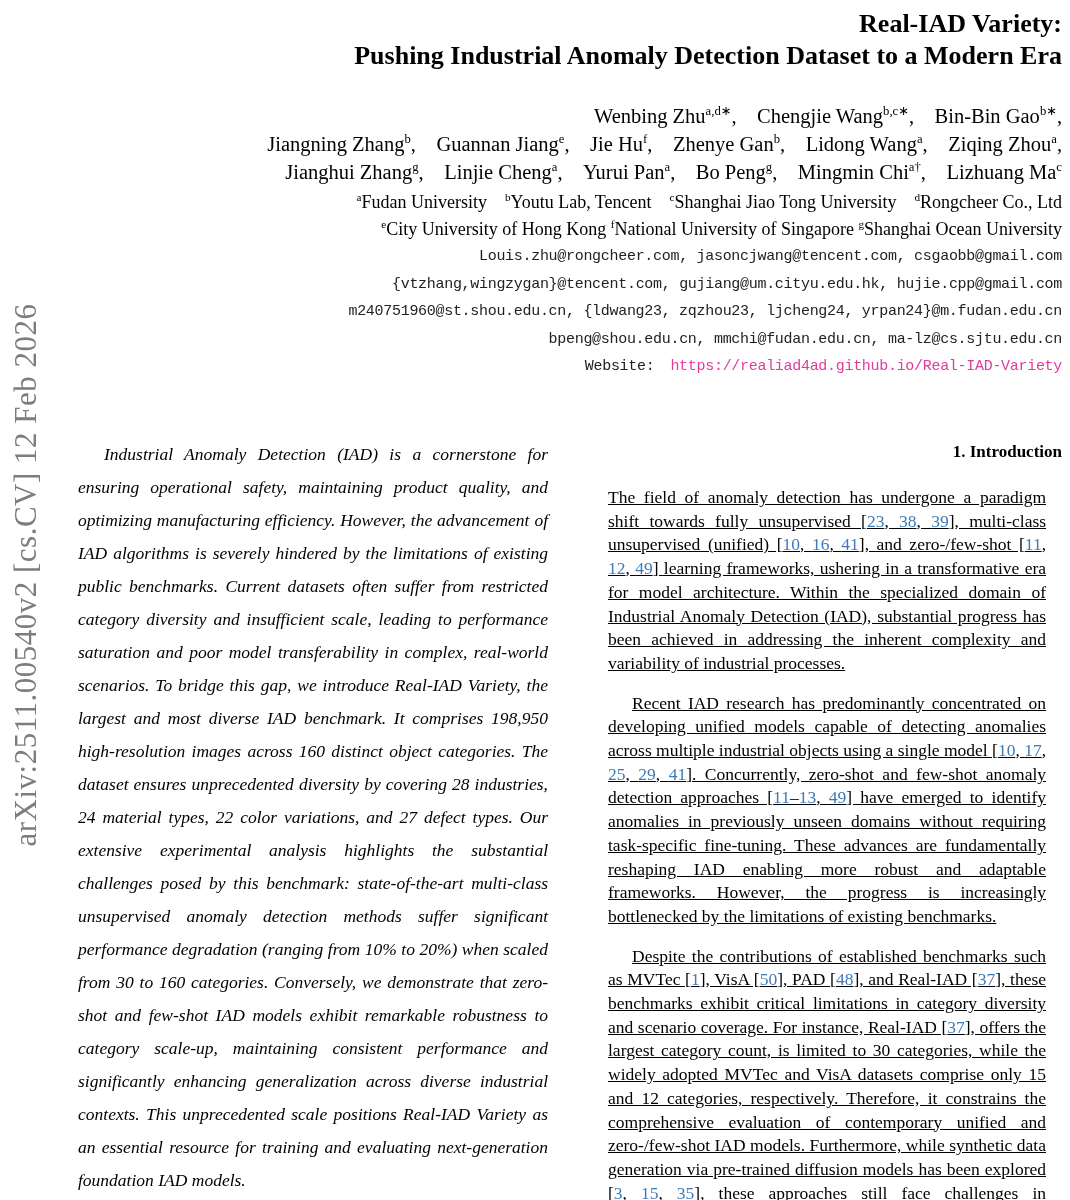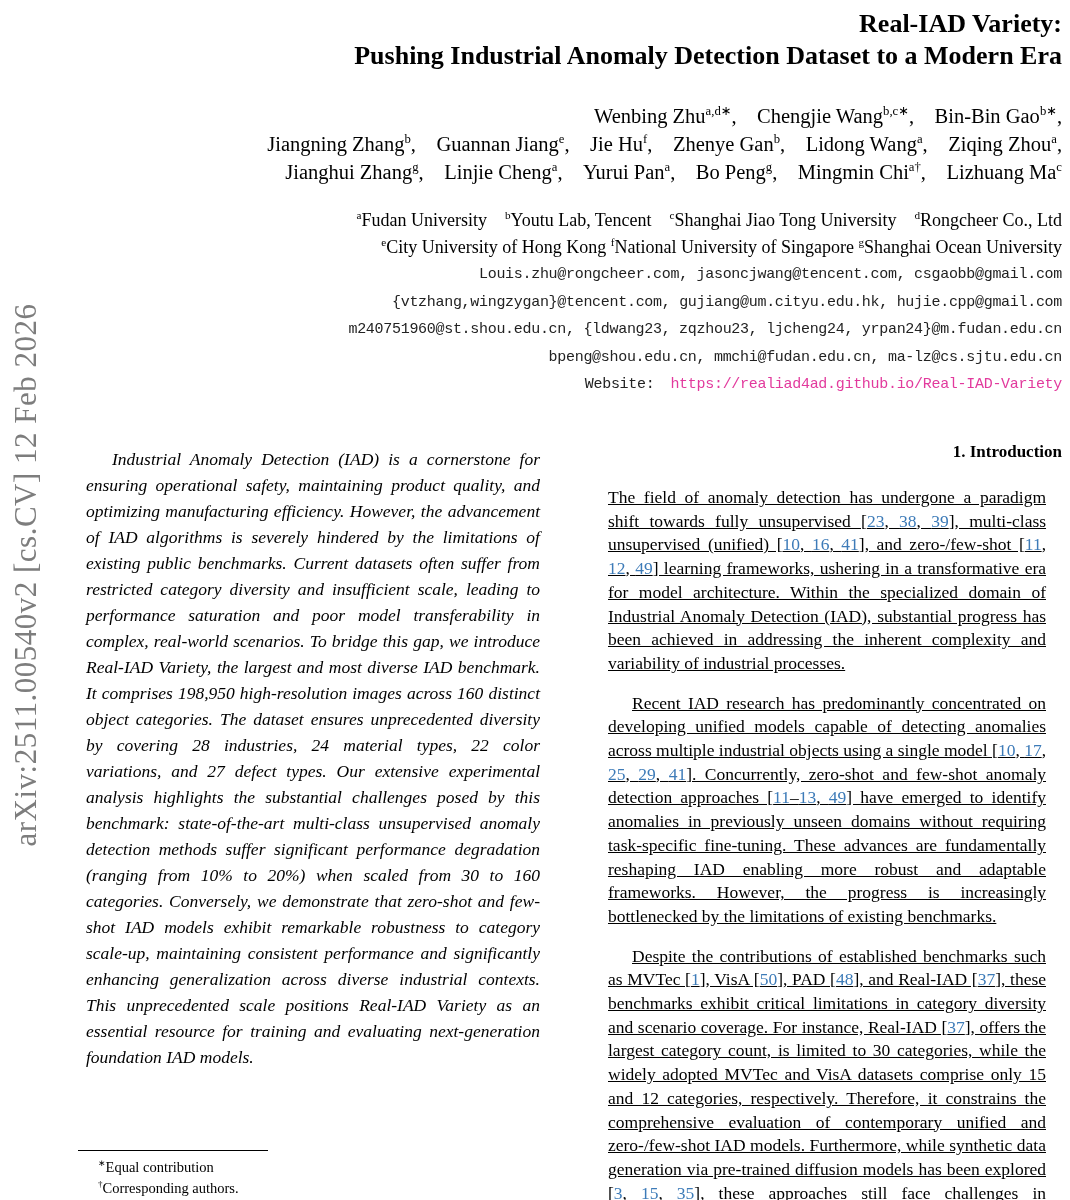--- a/index.html
+++ b/index.html
@@ -28,40 +28,40 @@
     white-space:nowrap;
     font-size:31px;
     color:var(--arxiv_gray);
     letter-spacing:.5px;
   }
 
   
   .paper-header{position:absolute;top:8px;left:78px;width:984px;text-align:right;}
   .title{margin:0;font-size:26px;font-weight:bold;line-height:32px;}
   .authors{margin-top:30px;font-size:20.5px;line-height:28px;white-space:nowrap;}
-  .affiliations{margin-top:21px;font-size:18px;line-height:27px;white-space:nowrap;}
+  .affiliations{margin-top:3px;font-size:18px;line-height:27px;white-space:nowrap;}
   sup{font-size:62%;line-height:0;}
   .emails{
     font-family:"Liberation Mono", monospace;
     font-size:15px;line-height:27.5px;
     color:var(--email_text);
     white-space:nowrap;
     letter-spacing:-0.3px;
   }
   .website-label{margin-right:16px;}
   .link{color:var(--link_magenta);text-decoration:none;cursor:pointer;font-family:Liberation Mono, monospace;}
   .cite{color:var(--cite_blue);cursor:pointer;}
 
   
   .col{position:absolute;top:438px;width:470px;}
   .col-left{left:78px;}
   .col-right{left:592px;height:762px;overflow:hidden;}
   .abstract-heading{margin:0 0 40px 0;font-size:21px;line-height:27px;font-weight:bold;text-align:center;}
   .abstract-text{
-    margin:8px;font-size:17.5px;line-height:26px;
+    margin:0;font-size:17.5px;line-height:33px;
     font-style:italic;text-align:justify;text-indent:26px;
   }
   .section-heading{margin:0 0 21px 0;font-size:17px;line-height:27px;font-weight:bold;text-align:right;}
   .body-par{margin:16px;font-size:17.5px;line-height:23.7px;text-align:justify;text-indent:24px;text-decoration:underline;}
   .body-par.noindent{text-indent:0;}
 
   
   .footnotes{position:absolute;left:78px;top:1150px;width:470px;font-size:14.5px;line-height:21px;}
   .footnote-rule{width:190px;border:0;border-top:1.5px solid #000;margin:0 0 6px 0;}
   .footnote{text-indent:20px;}
@@ -105,19 +105,14 @@
     <p class="abstract-text">Industrial Anomaly Detection (IAD) is a cornerstone for ensuring operational safety, maintaining product quality, and optimizing manufacturing efficiency. However, the advancement of IAD algorithms is severely hindered by the limitations of existing public benchmarks. Current datasets often suffer from restricted category diversity and insufficient scale, leading to performance saturation and poor model transferability in complex, real-world scenarios. To bridge this gap, we introduce Real-IAD Variety, the largest and most diverse IAD benchmark. It comprises 198,950 high-resolution images across 160 distinct object categories. The dataset ensures unprecedented diversity by covering 28 industries, 24 material types, 22 color variations, and 27 defect types. Our extensive experimental analysis highlights the substantial challenges posed by this benchmark: state-of-the-art multi-class unsupervised anomaly detection methods suffer significant performance degradation (ranging from 10% to 20%) when scaled from 30 to 160 categories. Conversely, we demonstrate that zero-shot and few-shot IAD models exhibit remarkable robustness to category scale-up, maintaining consistent performance and significantly enhancing generalization across diverse industrial contexts. This unprecedented scale positions Real-IAD Variety as an essential resource for training and evaluating next-generation foundation IAD models.</p>
   </section>
 
   <section class="col col-right">
     <h2 class="section-heading">1. Introduction</h2>
     <p class="body-par noindent"><span>The field of anomaly detection has undergone a paradigm shift towards fully unsupervised [</span><span class="cite">23</span><span>, </span><span class="cite">38</span><span>, </span><span class="cite">39</span><span>], multi-class unsupervised (unified) [</span><span class="cite">10</span><span>, </span><span class="cite">16</span><span>, </span><span class="cite">41</span><span>], and zero-/few-shot [</span><span class="cite">11</span><span>, </span><span class="cite">12</span><span>, </span><span class="cite">49</span><span>] learning frameworks, ushering in a transformative era for model architecture. Within the specialized domain of Industrial Anomaly Detection (IAD), substantial progress has been achieved in addressing the inherent complexity and variability of industrial processes.</span></p>
     <p class="body-par"><span>Recent IAD research has predominantly concentrated on developing unified models capable of detecting anomalies across multiple industrial objects using a single model [</span><span class="cite">10</span><span>, </span><span class="cite">17</span><span>, </span><span class="cite">25</span><span>, </span><span class="cite">29</span><span>, </span><span class="cite">41</span><span>].  Concurrently, zero-shot and few-shot anomaly detection approaches [</span><span class="cite">11</span><span>–</span><span class="cite">13</span><span>, </span><span class="cite">49</span><span>] have emerged to identify anomalies in previously unseen domains without requiring task-specific fine-tuning. These advances are fundamentally reshaping IAD enabling more robust and adaptable frameworks. However, the progress is increasingly bottlenecked by the limitations of existing benchmarks.</span></p>
     <p class="body-par"><span>Despite the contributions of established benchmarks such as MVTec [</span><span class="cite">1</span><span>], VisA [</span><span class="cite">50</span><span>], PAD [</span><span class="cite">48</span><span>], and Real-IAD [</span><span class="cite">37</span><span>], these benchmarks exhibit critical limitations in category diversity and scenario coverage.  For instance, Real-IAD [</span><span class="cite">37</span><span>], offers the largest category count, is limited to 30 categories, while the widely adopted MVTec and VisA datasets comprise only 15 and 12 categories, respectively.  Therefore, it constrains the comprehensive evaluation of contemporary unified and zero-/few-shot IAD models.  Furthermore, while synthetic data generation via pre-trained diffusion models has been explored [</span><span class="cite">3</span><span>, </span><span class="cite">15</span><span>, </span><span class="cite">35</span><span>], these approaches still face challenges in generating authentic and</span></p>
   </section>
 
-  <footer class="footnotes">
-    <hr class="footnote-rule">
-    <div class="footnote"><sup>∗</sup><span>Equal contribution</span></div>
-    <div class="footnote"><sup>†</sup><span>Corresponding authors.</span></div>
-  </footer>
 
 </div>
 
 </body></html>

